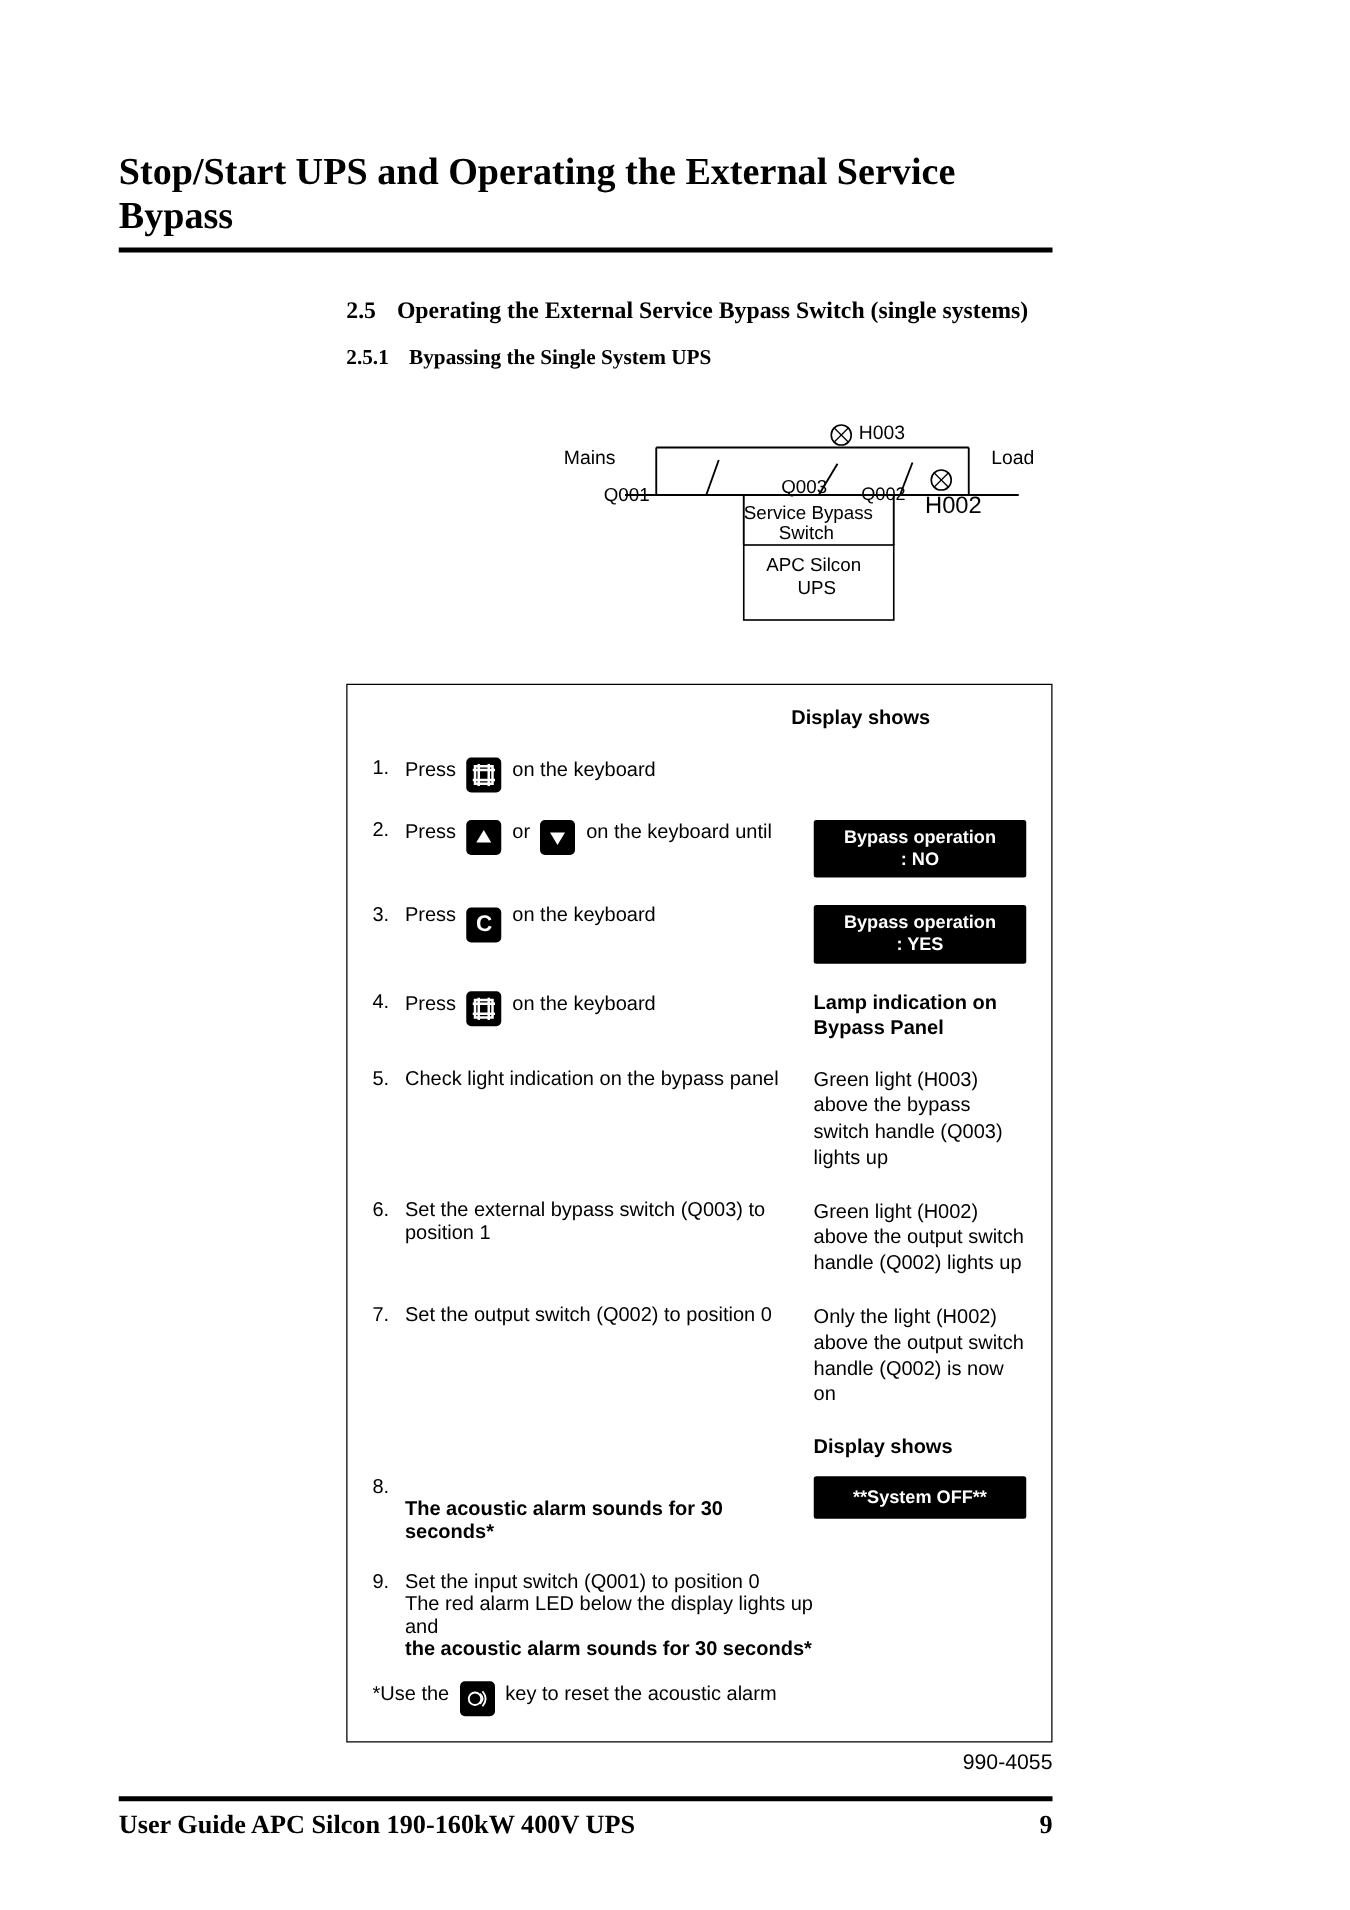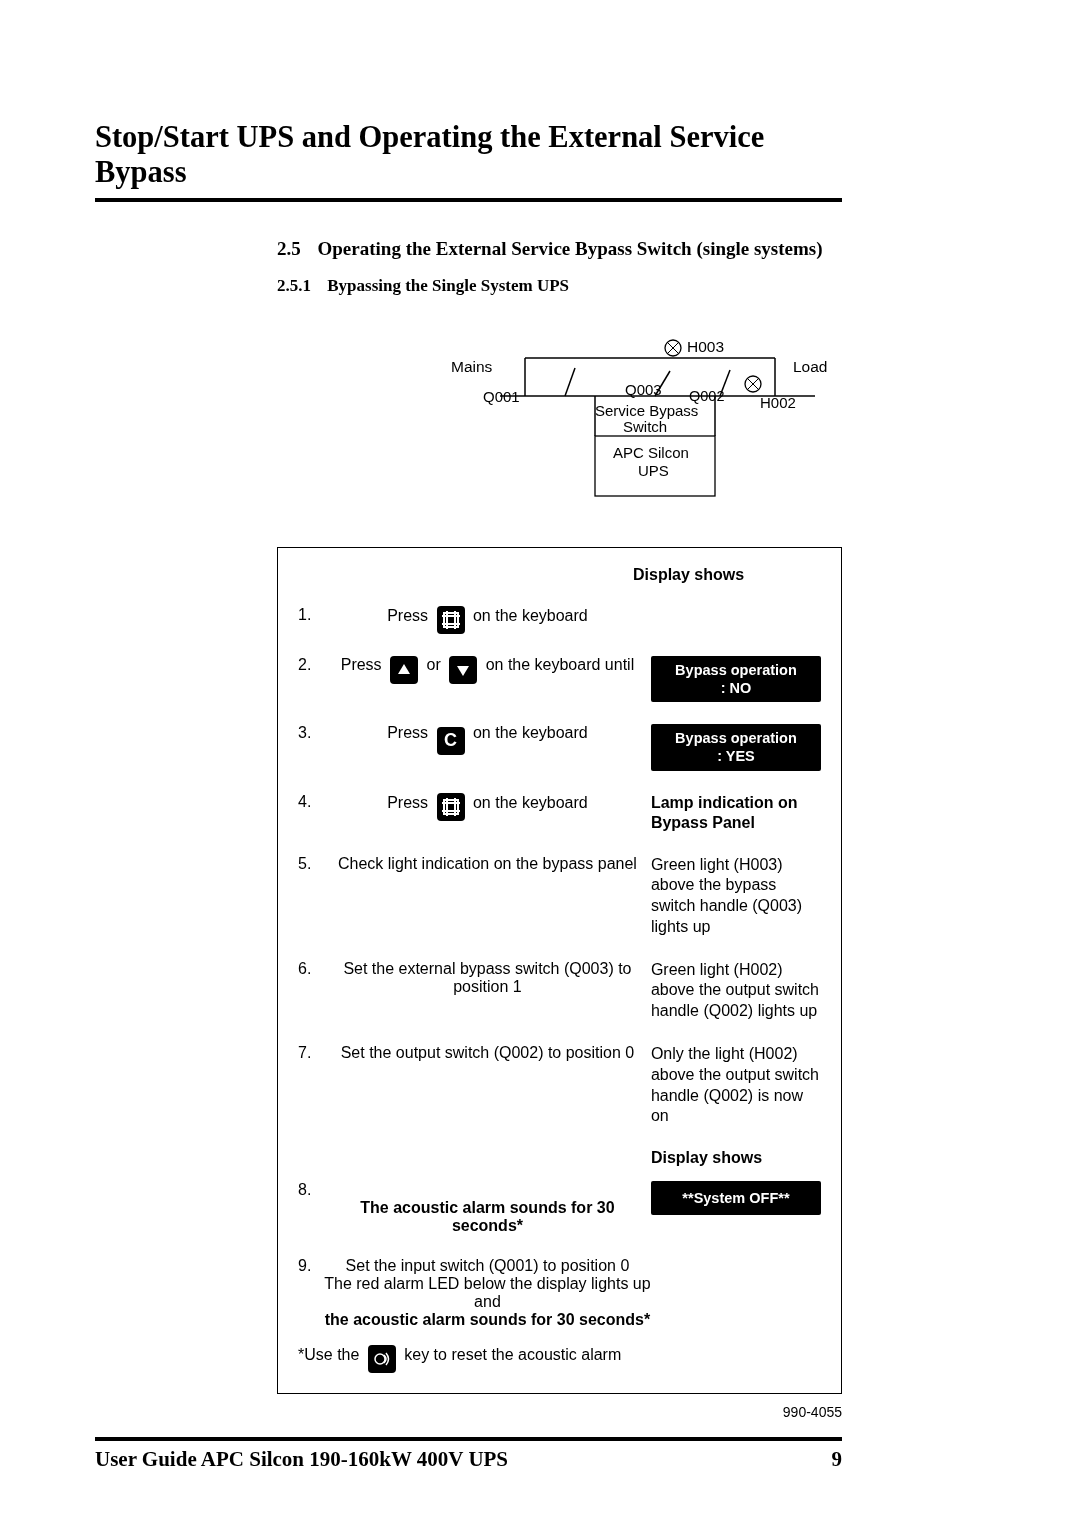--- a/index.html
+++ b/index.html
@@ -80,21 +80,20 @@
     display: flex;
     align-items: flex-start;
   }
   .col-act.wrap { align-items: flex-start; }
   .col-num {
     width: 26px;
     flex-shrink: 0;
   }
   .col-txt {
     flex: 1;
-    text-align: center;
   }
   .col-disp {
     width: 188px;
     margin-left: auto;
   }
   .bold { font-weight: bold; }
   .disp-box {
     background: #000;
     color: #fff;
     font-weight: bold;
@@ -130,21 +129,21 @@
     justify-content: space-between;
     font-family: "Times New Roman", serif;
     font-weight: bold;
     font-size: 21px;
     margin-top: 6px;
   }
   .docnum {
     position: absolute;
     right: 85px;
     bottom: 108px;
-    font-size: 14px;
+    font-size: 17px;
   }
 </style>
 </head>
 <body>
 
 <div class="page">
 
   <h1 class="chapter-title">Stop/Start UPS and Operating the External Service Bypass</h1>
   <hr class="hr-thick">
 
@@ -186,21 +185,21 @@
 
       <rect x="500" y="100" width="120" height="60" fill="none" stroke="#000" stroke-width="1.3"></rect>
     </svg>
 
     <span class="diag-label" style="left:356px; top:22px;">Mains</span>
     <span class="diag-label" style="left:698px; top:22px;">Load</span>
     <span class="diag-label" style="left:592px; top:2px;">H003</span>
     <span class="diag-label" style="left:388px; top:52px; font-size:15px;">Q001</span>
     <span class="diag-label" style="left:530px; top:45px; font-size:15px;">Q003</span>
     <span class="diag-label" style="left:594px; top:52px; font-size:14.5px;">Q002</span>
-    <span class="diag-label" style="left:645px; top:58px; font-size:15px;margin-left:20px;">H002</span>
+    <span class="diag-label" style="left:645px; top:58px; font-size:19px;">H002</span>
     <span class="diag-label" style="left:500px; top:66px; font-size:15px;">Service Bypass</span>
     <span class="diag-label" style="left:528px; top:82px; font-size:15px;">Switch</span>
     <span class="diag-label" style="left:518px; top:108px; font-size:15px;">APC Silcon</span>
     <span class="diag-label" style="left:543px; top:126px; font-size:15px;">UPS</span>
   </div>
 
   <div class="table-box">
 
     <div class="tbl-row">
       <div class="col-disp bold">Display shows</div>

